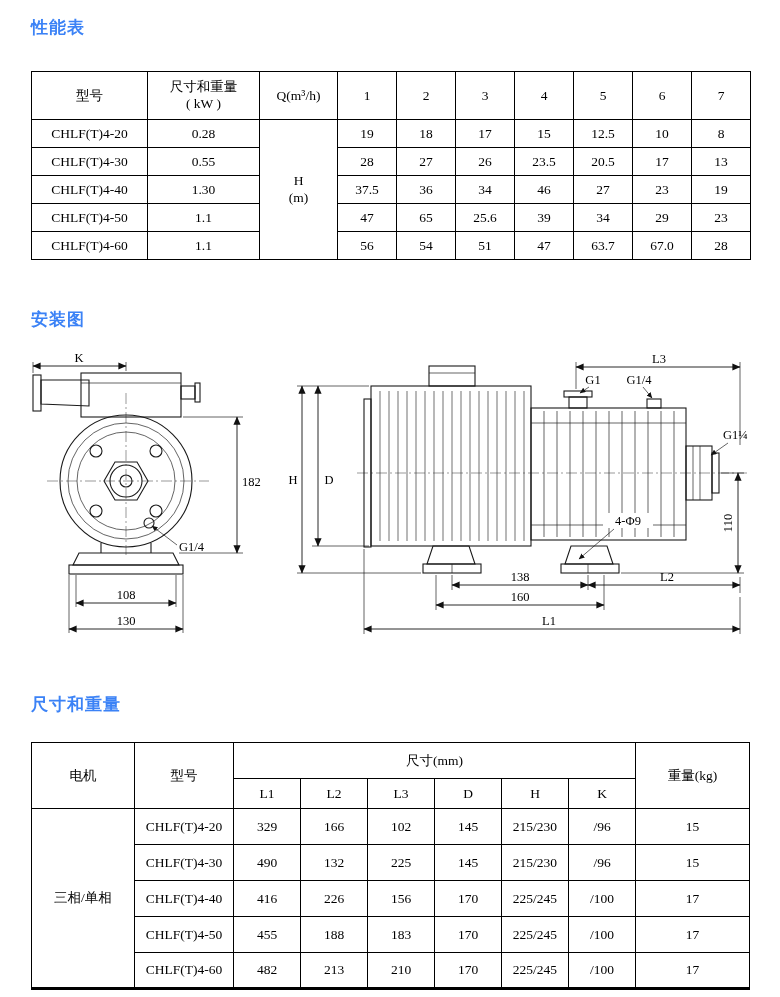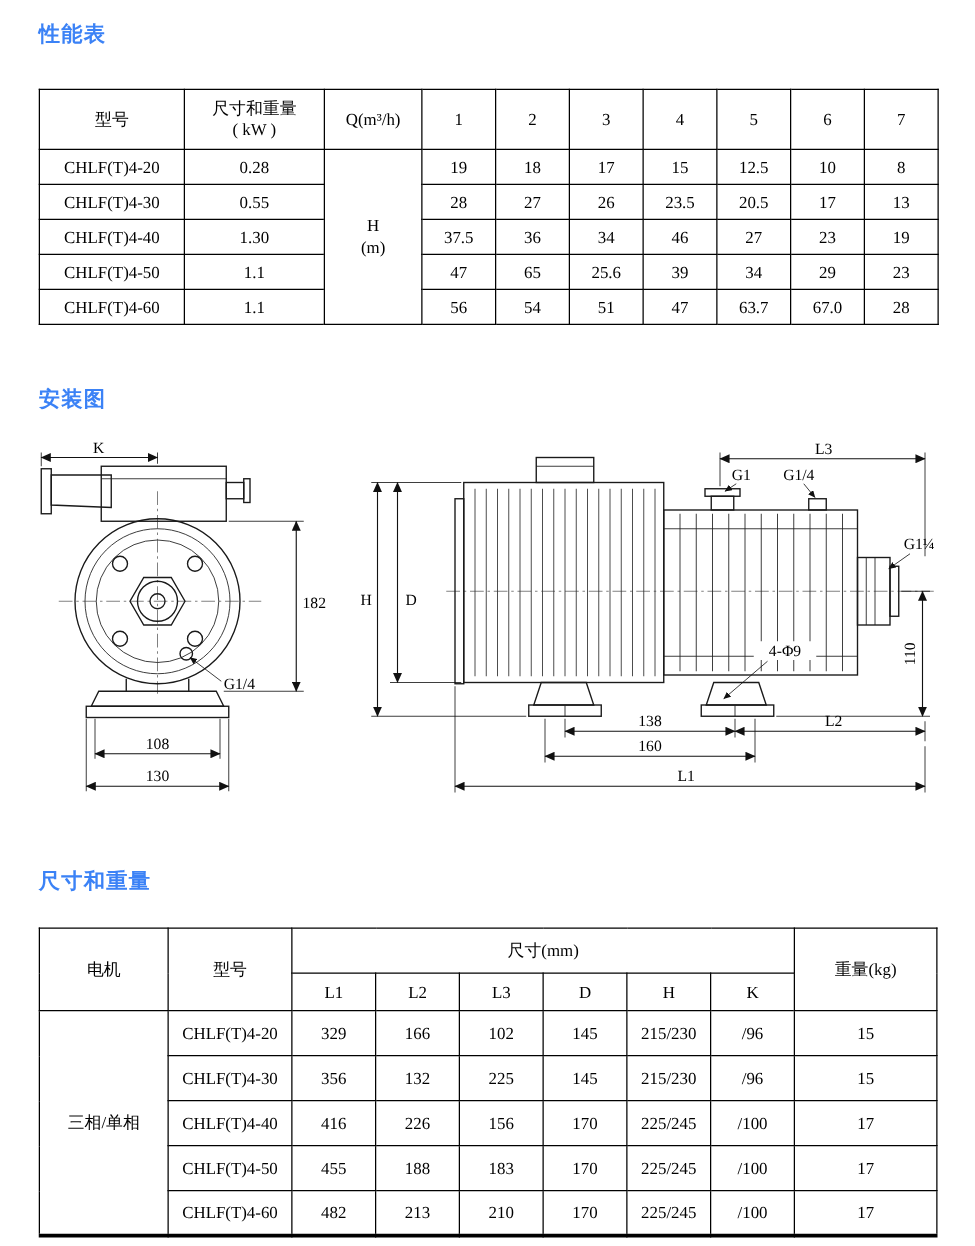--- a/index.html
+++ b/index.html
@@ -389,21 +389,21 @@
         <td>329</td>
         <td>166</td>
         <td>102</td>
         <td>145</td>
         <td>215/230</td>
         <td>/96</td>
         <td>15</td>
       </tr>
       <tr>
         <td>CHLF(T)4-30</td>
-        <td>356</td>
+        <td>490</td>
         <td>132</td>
         <td>225</td>
         <td>145</td>
         <td>215/230</td>
         <td>/96</td>
         <td>15</td>
       </tr>
       <tr>
         <td>CHLF(T)4-40</td>
         <td>416</td>

